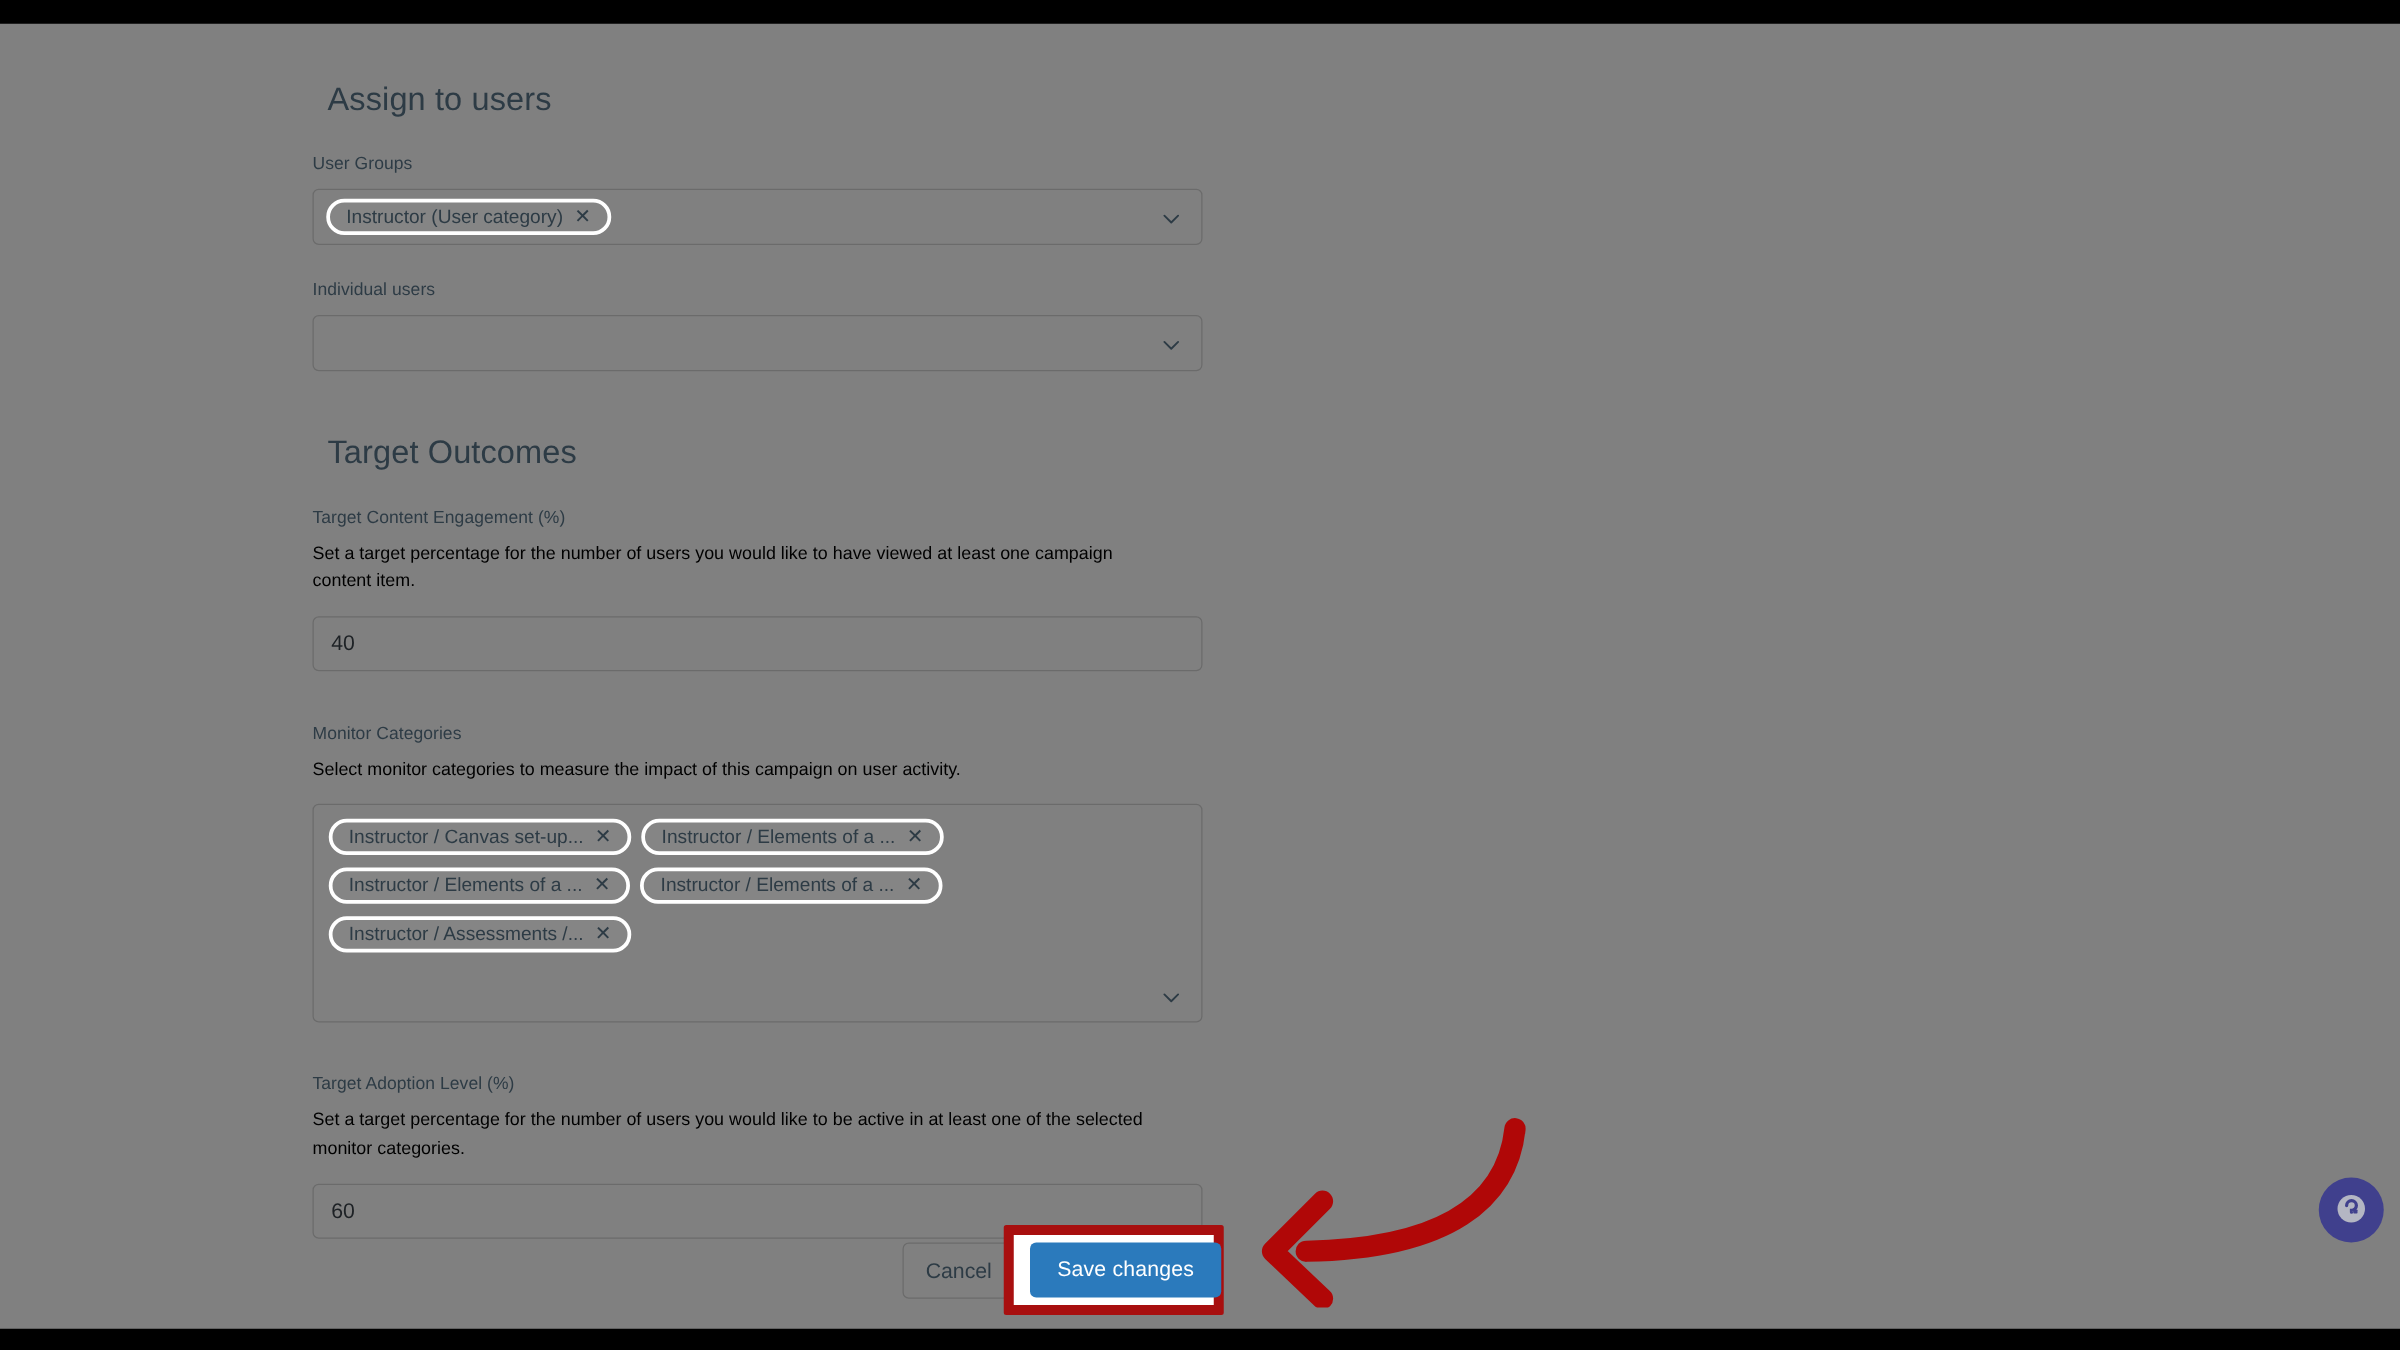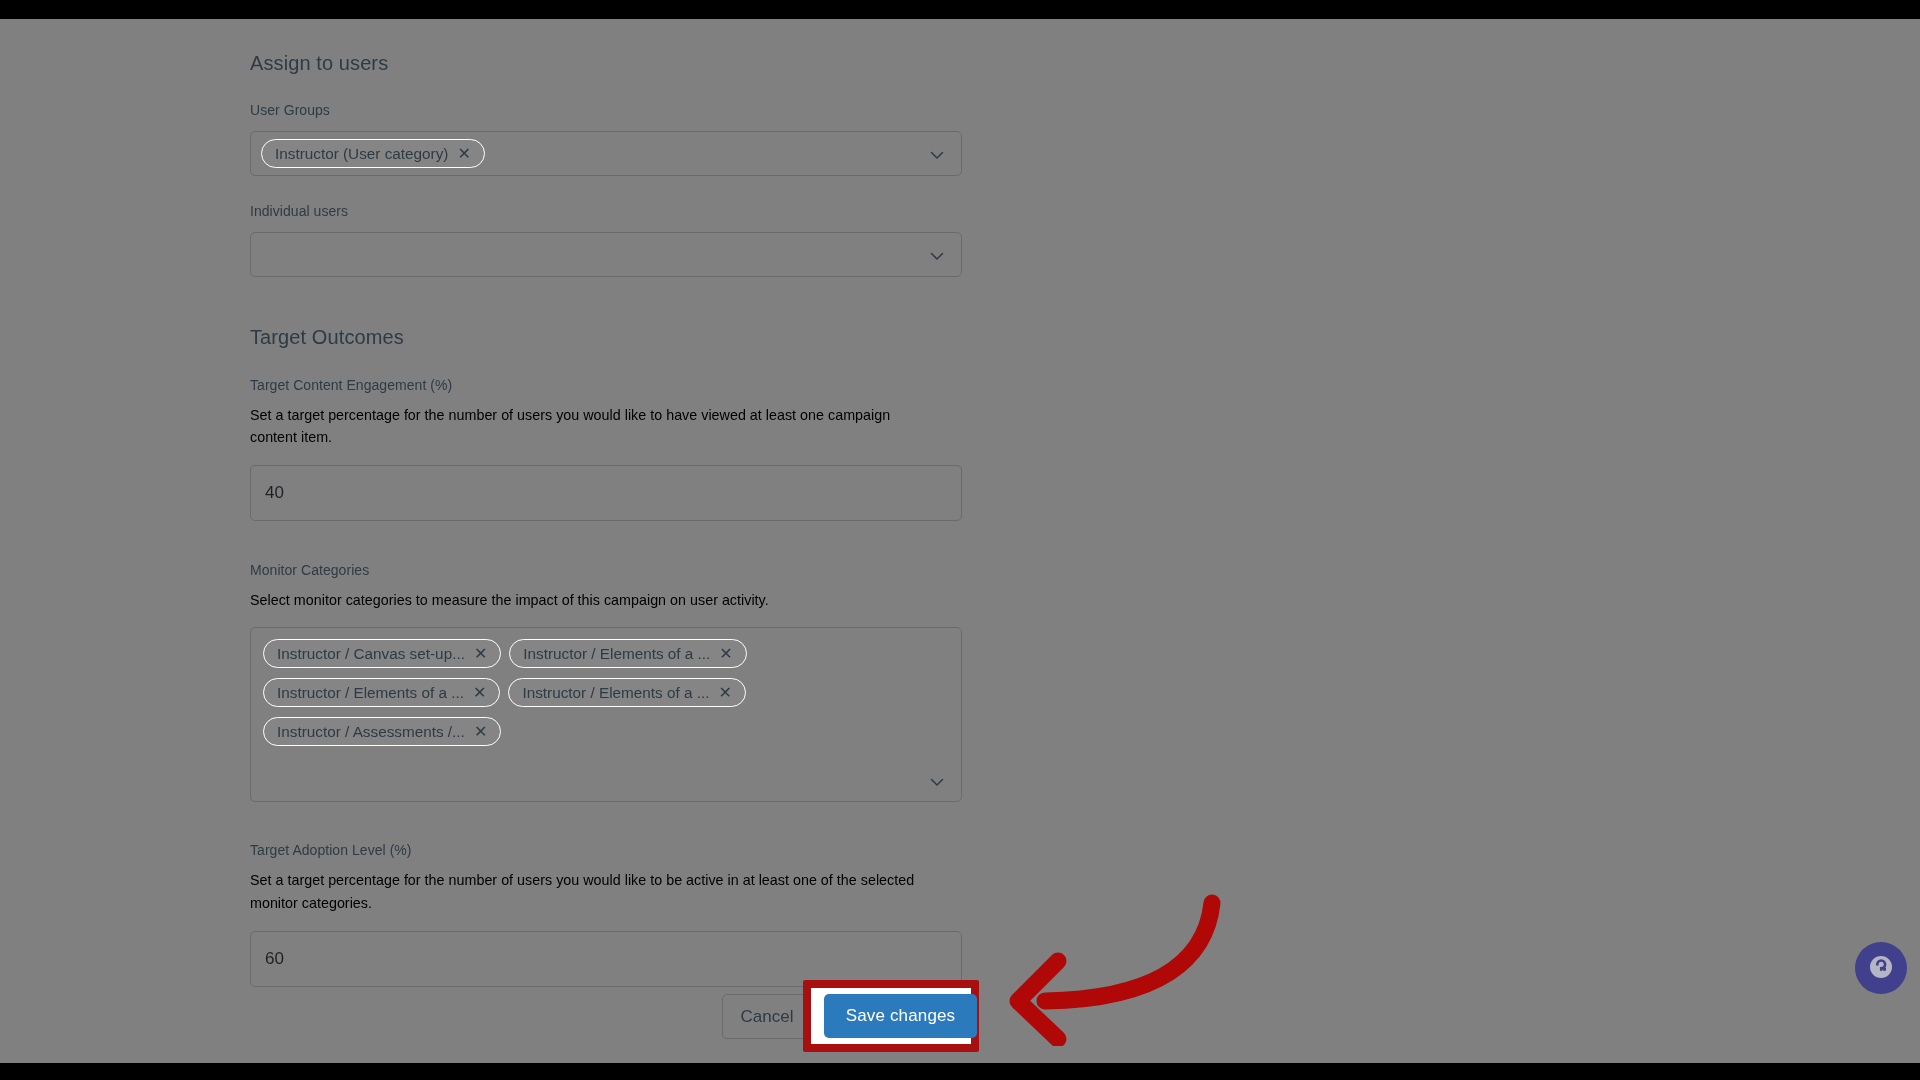--- a/index.html
+++ b/index.html
@@ -47,25 +47,25 @@
 
   
   .form-col {
     position: absolute;
     left: 250px;
     top: 33px;
     width: 712px;
   }
 
   .section-title {
-    font-size: 20px;
+    font-size: 26px;
     color: #2d3b45;
     font-weight: 400;
     letter-spacing: 0.1px;
-    margin: 0;
+    margin: 12px;
   }
 
   .field-label {
     font-size: 14px;
     color: #2d3b45;
     font-weight: 400;
     letter-spacing: 0.05px;
   }
 
   .field-help {
@@ -82,21 +82,21 @@
     border: 1px solid #6b6b6b;
     border-radius: 5px;
     background: transparent;
   }
 
   .control.select-single {
     height: 45px;
   }
 
   .control.text-input {
-    height: 56px;
+    height: 44px;
     display: flex;
     align-items: center;
     padding: 0 14px;
   }
 
   .control .input-value {
     font-size: 17px;
     color: #1d2125;
   }
 
@@ -118,21 +118,21 @@
     gap: 7px 6px;
     padding: 6px 9px;
   }
 
   .chip {
     display: inline-flex;
     align-items: center;
     gap: 9px;
     height: 29px;
     padding: 0 13px;
-    border: 1px solid #ffffff;
+    border: 3px solid #ffffff;
     border-radius: 16px;
     background: rgba(255,255,255,0.045);
     font-size: 15.3px;
     color: #2d3b45;
     white-space: nowrap;
   }
 
   .chip .chip-x {
     display: inline-block;
     font-size: 16px;

